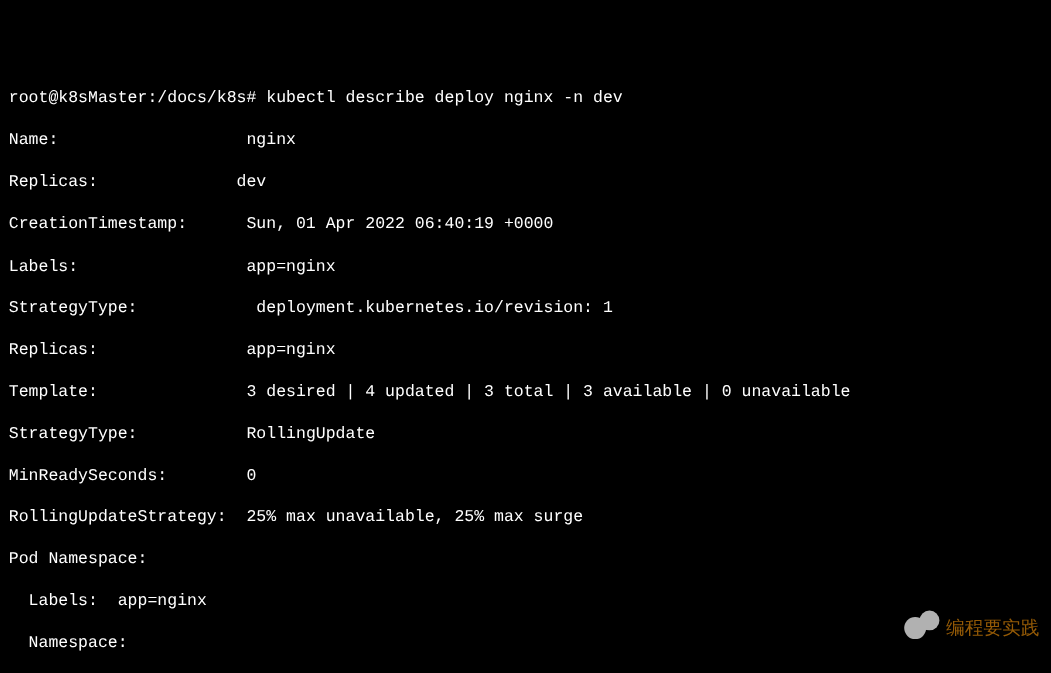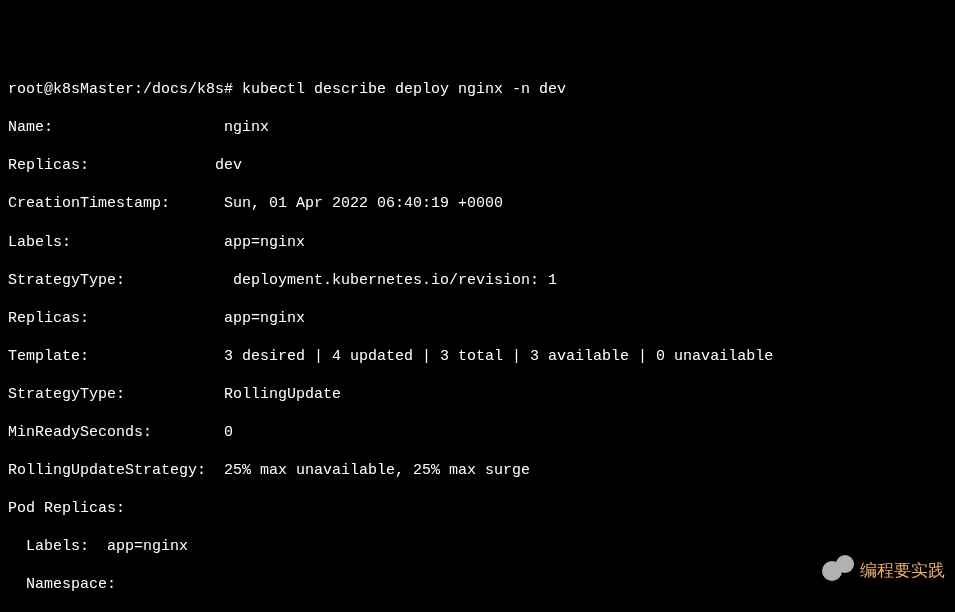--- a/index.html
+++ b/index.html
@@ -19,21 +19,21 @@
     .line { white-space: pre; }
     .watermark {
       position: absolute;
       right: 10px;
       bottom: 25px;
       display: flex;
       align-items: center;
       gap: 6px;
       font-family: sans-serif;
       font-size: 17px;
-      color: #fdba74;
+      color: #a16207;
       opacity: 0.92;
     }
     .watermark-icon {
       width: 32px;
       height: 32px;
       position: relative;
     }
     .watermark-icon::before {
       content: "";
       position: absolute;
@@ -64,21 +64,21 @@
 <div class="line"><span>Name:</span>                   <span>nginx</span></div>
 <div class="line"><span>Replicas:</span>              <span>dev</span></div>
 <div class="line"><span>CreationTimestamp:</span>      <span>Sun, 01 Apr 2022 06:40:19 +0000</span></div>
 <div class="line"><span>Labels:</span>                 <span>app=nginx</span></div>
 <div class="line"><span>StrategyType:</span>            <span>deployment.kubernetes.io/revision: 1</span></div>
 <div class="line"><span>Replicas:</span>               <span>app=nginx</span></div>
 <div class="line"><span>Template:</span>               <span>3 desired | 4 updated | 3 total | 3 available | 0 unavailable</span></div>
 <div class="line"><span>StrategyType:</span>           <span>RollingUpdate</span></div>
 <div class="line"><span>MinReadySeconds:</span>        <span>0</span></div>
 <div class="line"><span>RollingUpdateStrategy:</span>  <span>25% max unavailable, 25% max surge</span></div>
-<div class="line">Pod Replicas:</div>
+<div class="line">Pod Namespace:</div>
 <div class="line">  Labels:  app=nginx</div>
 <div class="line">  Namespace:</div>
 
 
 
 
 
 
 
 

